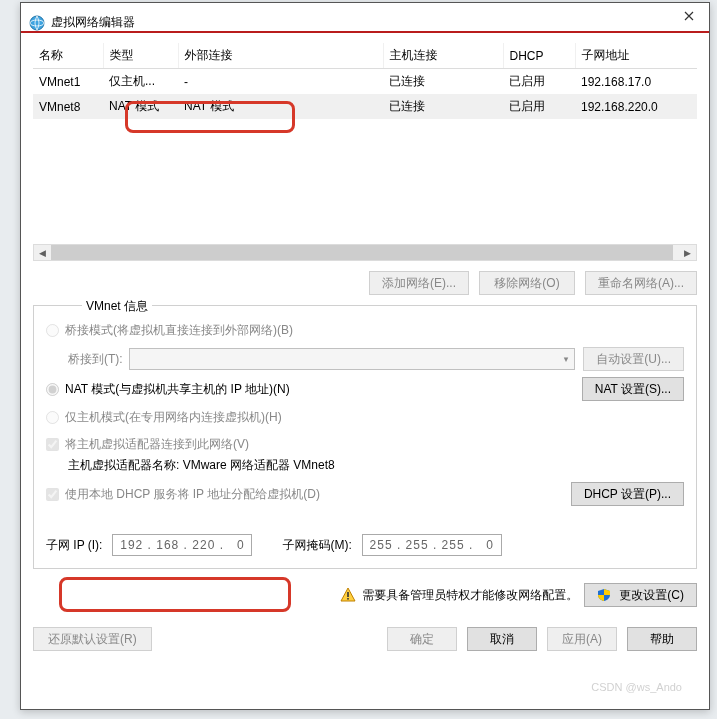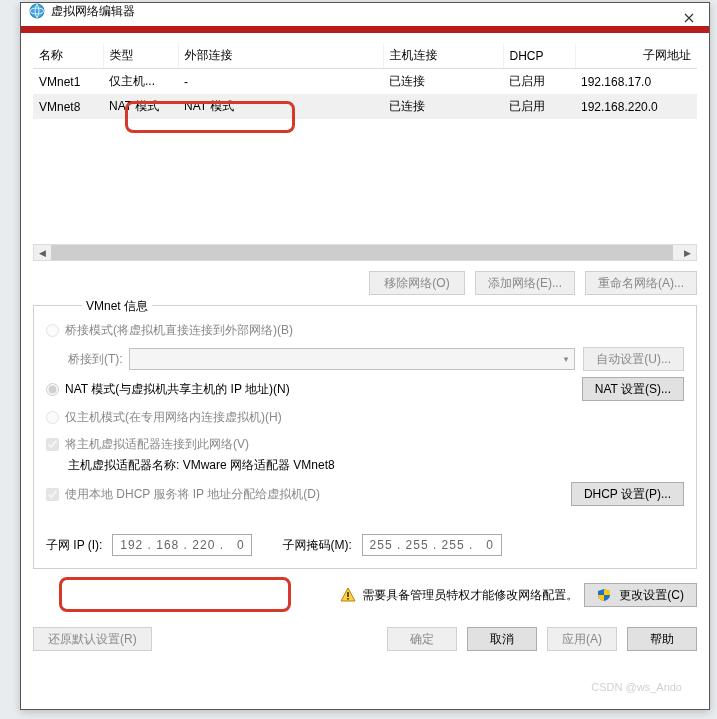--- a/index.html
+++ b/index.html
@@ -1,29 +1,29 @@
 <!DOCTYPE html>
 <html><head>
   <meta charset="utf-8">
   <style>
     * { box-sizing: border-box; margin: 0; padding: 0; font-family: "Microsoft YaHei", "Segoe UI", Tahoma, sans-serif; font-size: 12px; }
     body { background: #e8ecef; width: 717px; height: 719px; overflow: hidden; position: relative; }
     
     .window { position: absolute; top: 2px; left: 20px; width: 690px; height: 708px; background: #fff; border: 1px solid #555; box-shadow: 0 2px 8px rgba(0,0,0,0.2); }
-    .titlebar { height: 30px; background: #fff; border-bottom: 7px solid #b91c1c; display: flex; align-items: flex-start; padding: 0 8px; }
+    .titlebar { height: 30px; background: #fff; border-bottom: 2px solid #b91c1c; display: flex; align-items: flex-end; padding: 0 8px; }
     .titlebar .icon-app { width: 16px; height: 16px; margin-right: 6px; }
     .titlebar .title { flex: 1; font-size: 12px; }
     .titlebar .close { width: 40px; height: 30px; display: flex; align-items: center; justify-content: center; font-size: 14px; cursor: pointer; margin-right: -8px; }
     
     .content { padding: 10px 12px; }
     
     .table-wrap { height: 218px; display: flex; flex-direction: column; }
     .table { width: 100%; border-collapse: collapse; table-layout: fixed; }
     .table th { text-align: left; font-weight: normal; padding: 4px 6px; border-bottom: 1px solid #dcdcdc; border-right: 1px solid #f0f0f0; background: #fff; font-size: 12px; white-space: nowrap; overflow: hidden; margin-top: 45px; }
-    .table th:last-child { border-right: none; text-align: right; }
+    .table th:last-child { border-right: none; }
     .table td { padding: 4px 6px; font-size: 12px; white-space: nowrap; overflow: hidden; }
     .table tr.selected td { background: #f0f0f0; }
     .table-body { flex: 1; overflow: hidden; }
     .hscroll { height: 17px; background: #f0f0f0; display: flex; align-items: center; border: 1px solid #dcdcdc; }
     .hscroll .arrow { width: 17px; height: 15px; display: flex; align-items: center; justify-content: center; color: #606060; font-size: 9px; cursor: pointer; }
     .hscroll .track { flex: 1; height: 15px; }
     .hscroll .thumb { width: 99%; height: 15px; background: #cdcdcd; }
     
     .annot { position: absolute; border: 3px solid #d63829; border-radius: 8px; pointer-events: none; }
     .annot1 { top: 98px; left: 104px; width: 170px; height: 32px; }
@@ -134,22 +134,22 @@
       <div class="hscroll">
         <div class="arrow">◀</div>
         <div class="track">
             <div class="thumb"></div>
           </div>
         <div class="arrow">▶</div>
       </div>
     </div>
 
     <div class="btn-row">
+      <button class="btn disabled">添加网络(E)...</button>
       <button class="btn disabled">移除网络(O)</button>
-      <button class="btn disabled">添加网络(E)...</button>
       <button class="btn disabled">重命名网络(A)...</button>
     </div>
 
     <div class="groupbox">
       <div class="legend">VMnet 信息</div>
 
       <div class="radio-row disabled">
         <input type="radio" name="mode" disabled="" style="">
         <label>桥接模式(将虚拟机直接连接到外部网络)(B)</label>
       </div>

